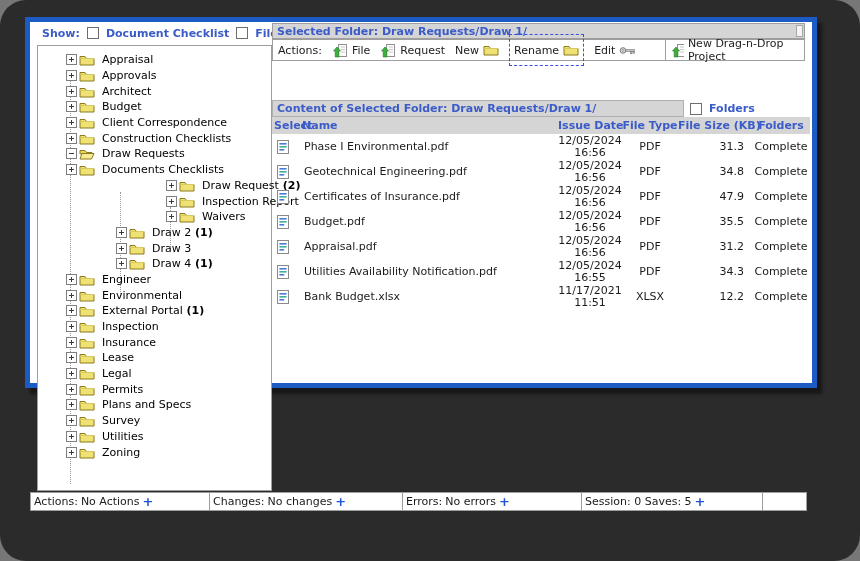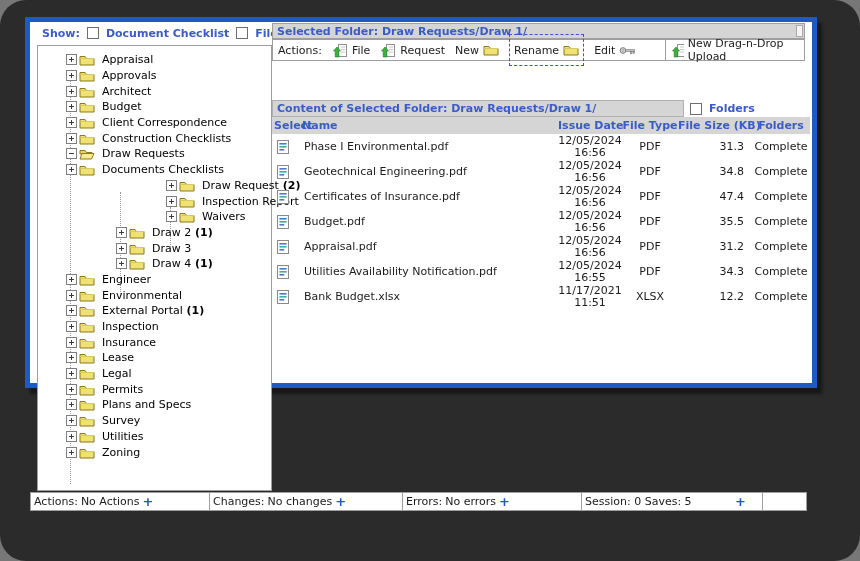--- a/index.html
+++ b/index.html
@@ -61,21 +61,21 @@
   .f-row{height:25px;display:flex;align-items:center}
   .f-row .c0{display:flex;align-items:center;justify-content:flex-start;padding-left:4px}
   .f-row .c1{padding-left:2px;color:#1c1c1c}
   .date2{line-height:11.5px;text-align:center;color:#1c1c1c}
   .f-row .c4{text-align:right;padding-right:8px}
 
   
   .status-bar{position:absolute;left:0;top:470px;width:780px;height:19px;display:flex}
   .s-cell{border:1px solid var(--bar-border);background:#fff;display:flex;align-items:center;padding-left:3px;gap:3px}
   .s-cell+.s-cell{margin-left:-1px}
-  .s0{width:180px}.s1{width:194px}.s2{width:180px}.s3{width:182px;justify-content:space-between;padding-right:16px}.s4{width:45px}
+  .s0{width:180px}.s1{width:194px}.s2{width:180px}.s3{width:182px;justify-content:flex-start;padding-right:16px}.s4{width:45px}
   .plus{color:#1f55d4;font-weight:bold;font-size:13px;line-height:10px}
 </style>
 </head>
 <body>
 
 <svg width="0" height="0" style="position:absolute">
   <defs>
     <g id="ico-folder-closed">
       <path d="M1 3.5 h5 l1.5 2 H15 V12 H1 Z" fill="#efe173" stroke="#8c7b1e" stroke-width="1"></path>
       <path d="M1 5.5 H15" stroke="#d8c95e" stroke-width="1"></path>
@@ -473,21 +473,21 @@
           <svg width="16" height="9">
               <use href="#ico-key"></use>
             </svg>
         </span>
       </div>
       <div class="act-cell act-right">
         <span class="act-item">
           <svg width="16" height="15">
               <use href="#ico-upload"></use>
             </svg>
-          <span>New Drag-n-Drop Upload</span>
+          <span>New Drag-n-Drop Project</span>
         </span>
       </div>
     </div>
 
     <div class="content-bar">
       <div class="cb-gray">
         <span class="blue-bold">Content of Selected Folder: Draw Requests/Draw 1/</span>
       </div>
       <div class="cb-white">
         <span class="checkbox"></span>
@@ -540,21 +540,21 @@
             <svg width="14" height="16" viewBox="0 0 14 16">
               <use href="#ico-doc"></use>
             </svg>
           </span>
     <span class="cell c1">Certificates of Insurance.pdf</span>
     <span class="cell c2 date2">
             <div>12/05/2024</div>
             <div>16:56</div>
           </span>
     <span class="cell c3">PDF</span>
-    <span class="cell c4">47.4</span>
+    <span class="cell c4">47.9</span>
     <span class="cell c5">Complete</span>
   </div>
         <div class="f-row">
     <span class="cell c0">
             <svg width="14" height="16" viewBox="0 0 14 16">
               <use href="#ico-doc"></use>
             </svg>
           </span>
     <span class="cell c1">Budget.pdf</span>
     <span class="cell c2 date2">

